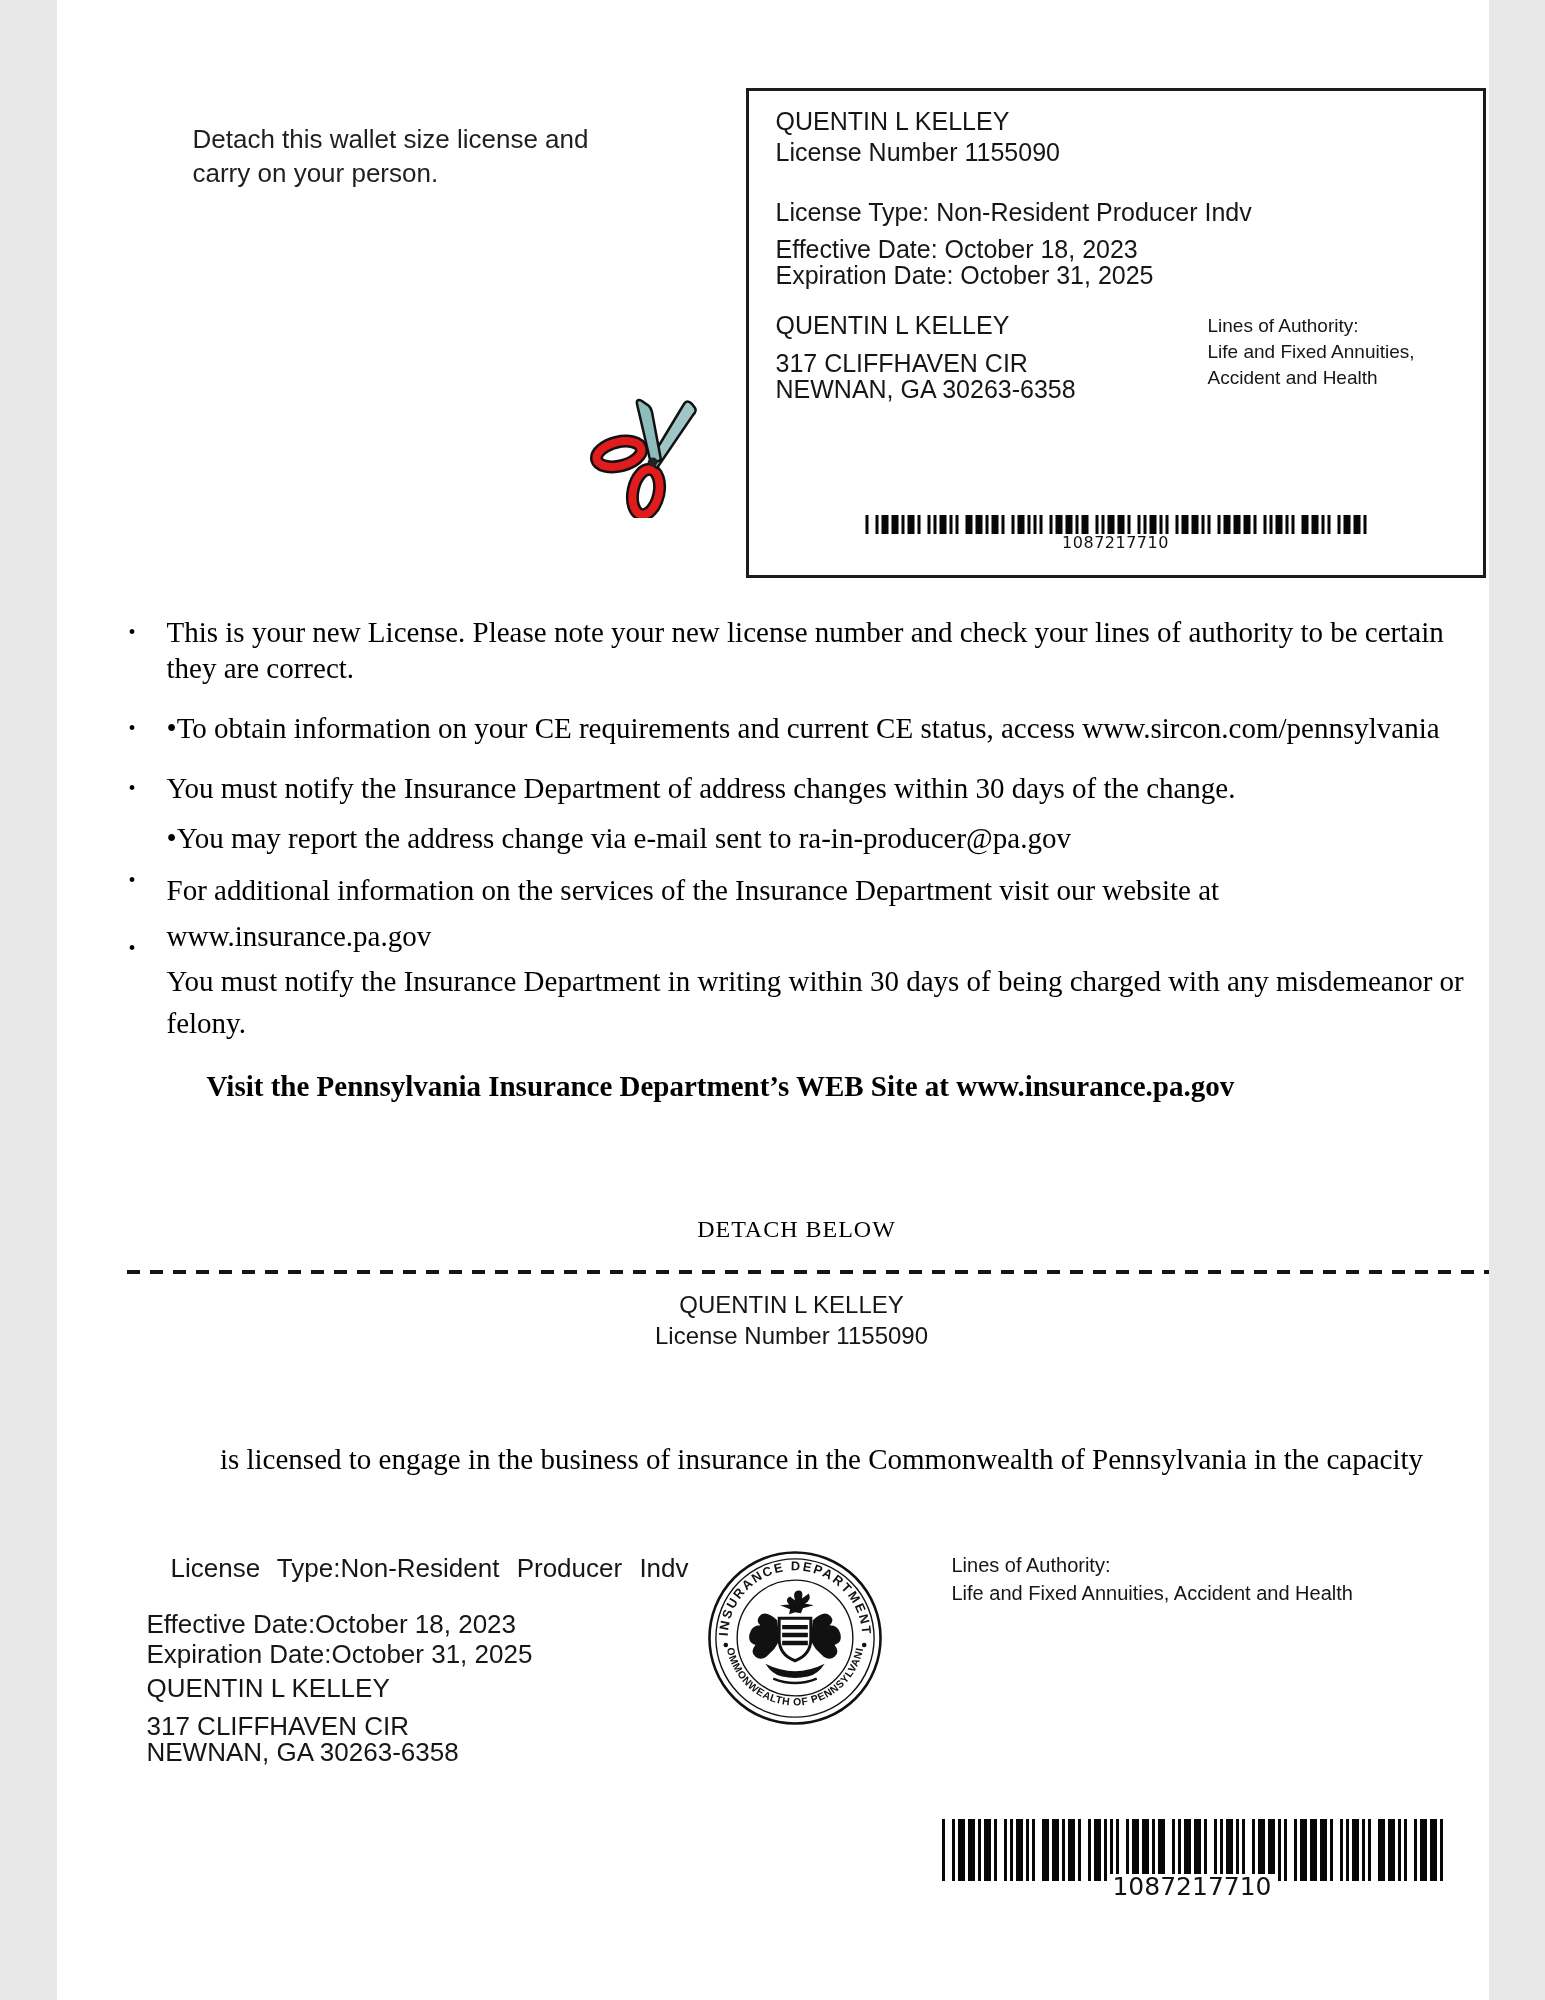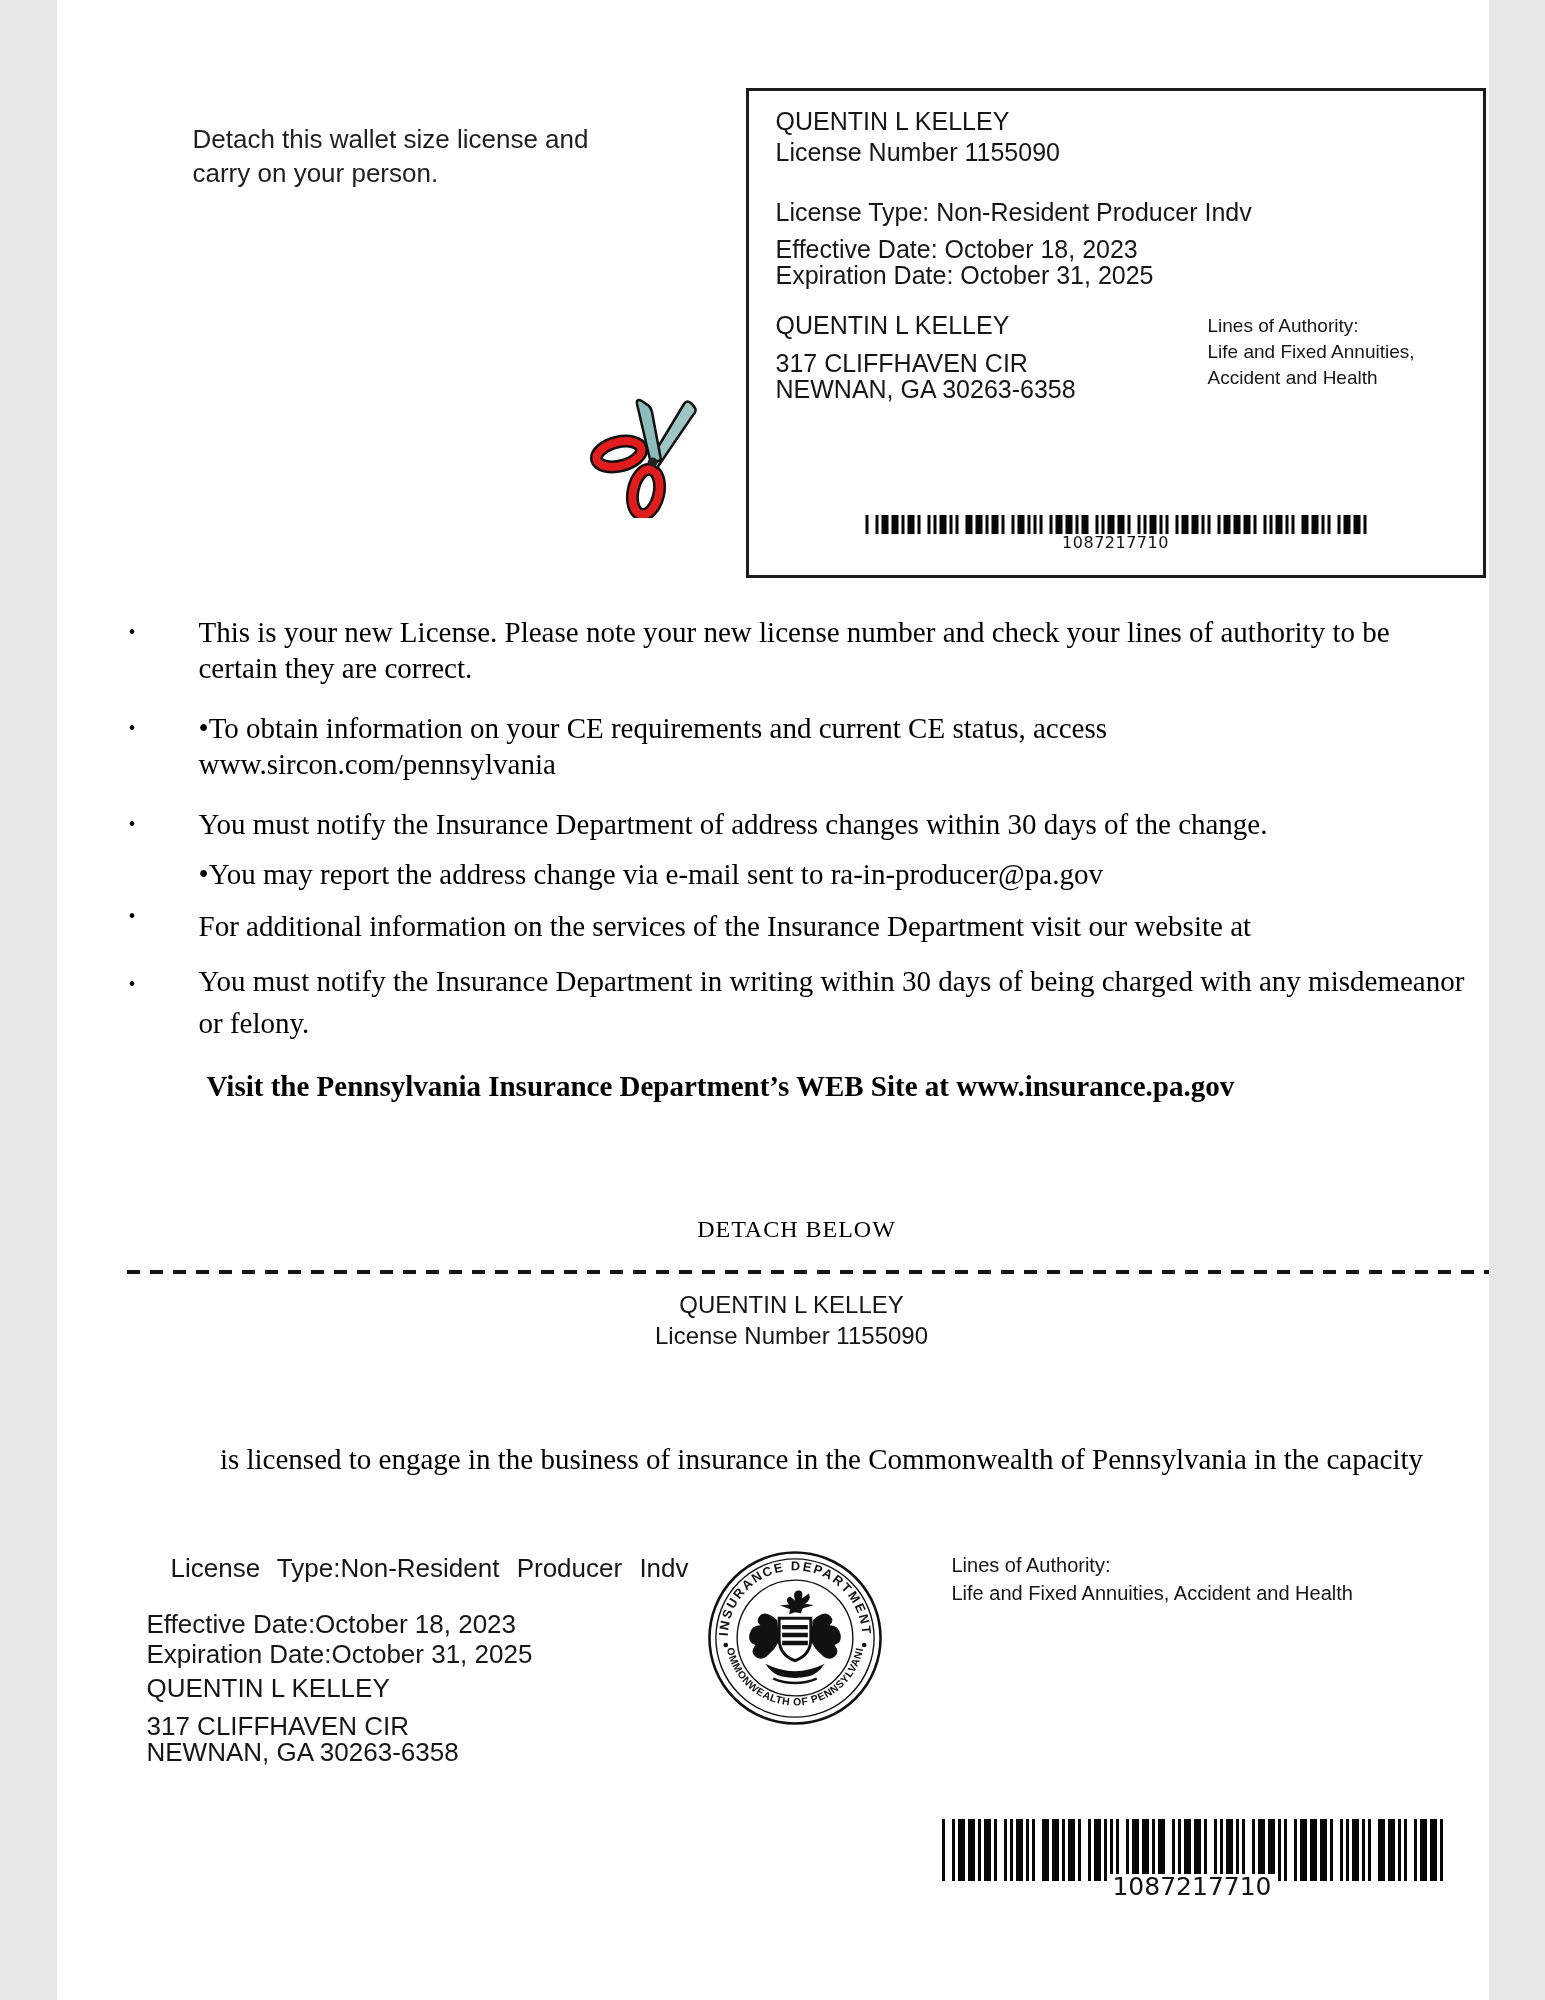--- a/index.html
+++ b/index.html
@@ -45,21 +45,21 @@
   
   .scissors{position:absolute;left:532px;top:396px;}
   
   .notices{
     position:absolute;left:72px;top:614px;width:1340px;
     font-family:"Liberation Serif","DejaVu Serif",serif;
     font-size:29px;line-height:36px;color:#000;
   }
   .n-item{display:flex;margin-bottom:24px;}
   .n-bullet{flex:0 0 38px;font-size:20px;line-height:36px;}
-  .n-body{flex:1;margin-left:32px;}
+  .n-body{flex:1;}
   .n-sub{margin-top:0;}
   .n-item.i3 .n-sub{margin-top:14px;}
   .n-item.i3{margin-bottom:16px;}
   .n-item.i4{margin-bottom:10px;}
   .n-item.i4 .n-bullet{transform:translateY(-10px);}
   .n-item.i5 .n-bullet{transform:translateY(12px);}
   .n-item.i5 .n-after{margin-top:6px;line-height:42px;}
   .bold-note{margin:8px 0 0 78px;font-weight:bold;}
   
   .detach-below{
@@ -270,20 +270,21 @@
         <div class="n-sub">•You may report the address change via e-mail sent to ra-in-producer@pa.gov</div>
       </div>
     </div>
     <div class="n-item i4">
       <span class="n-bullet">•</span>
       <div class="n-body">For additional information on the services of the Insurance Department visit our website at</div>
     </div>
     <div class="n-item i5">
       <span class="n-bullet">•</span>
       <div class="n-body">
+        <div>www.insurance.pa.gov</div>
         <div class="n-after">You must notify the Insurance Department in writing within 30 days of being charged with any misdemeanor or felony.</div>
       </div>
     </div>
     <p class="bold-note">Visit the Pennsylvania Insurance Department’s WEB Site at www.insurance.pa.gov</p>
   </section>
 
   <div class="detach-below">DETACH BELOW</div>
   <div class="dashed-line"></div>
 
   <div class="cert-head">

